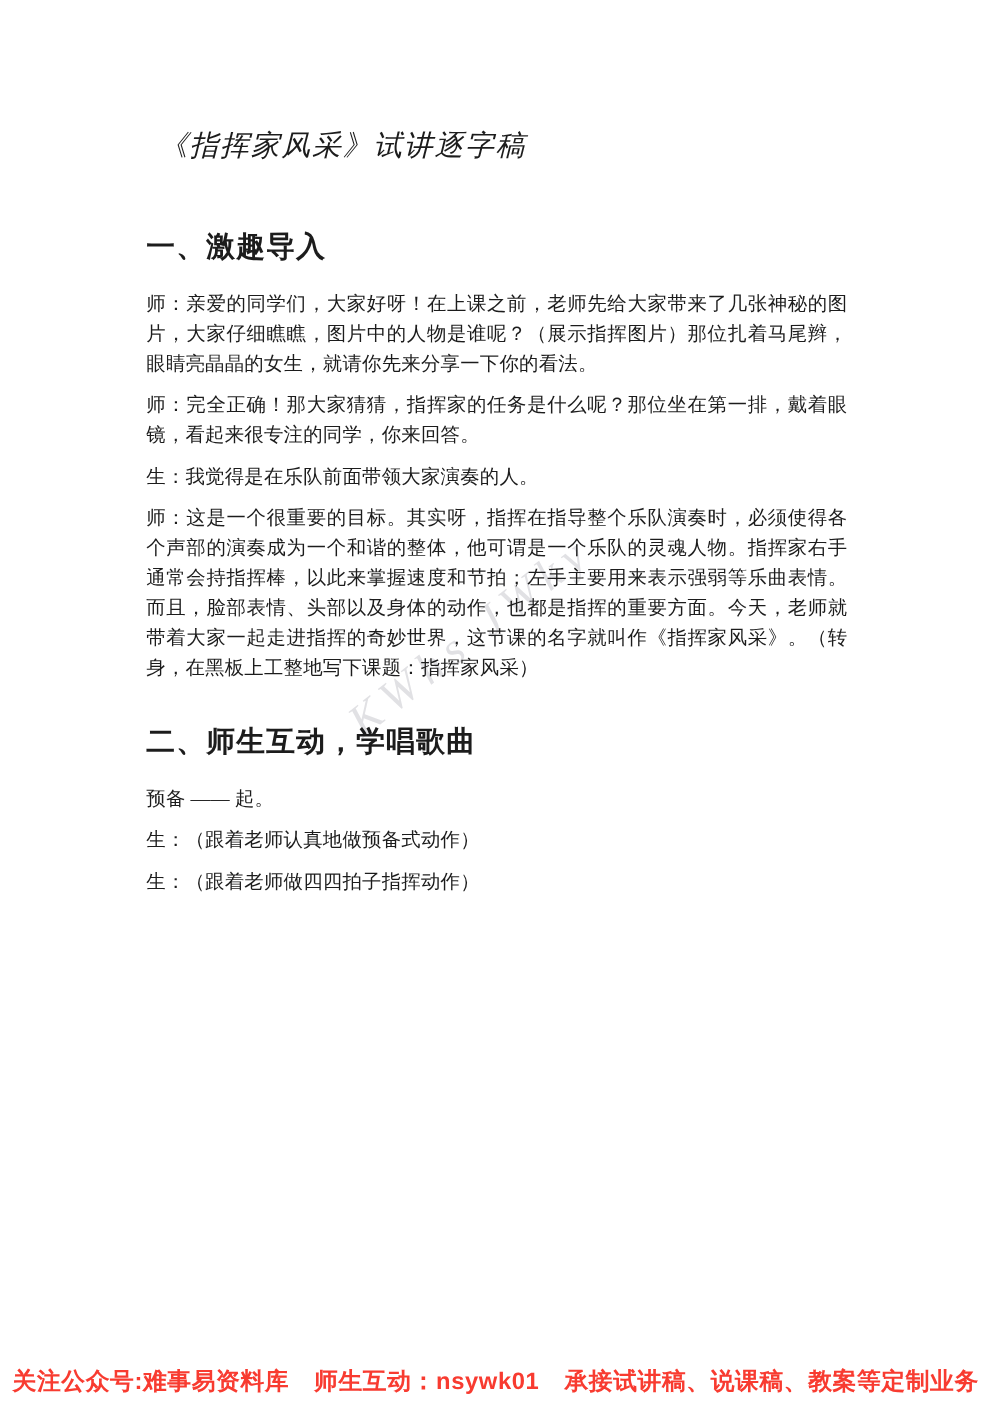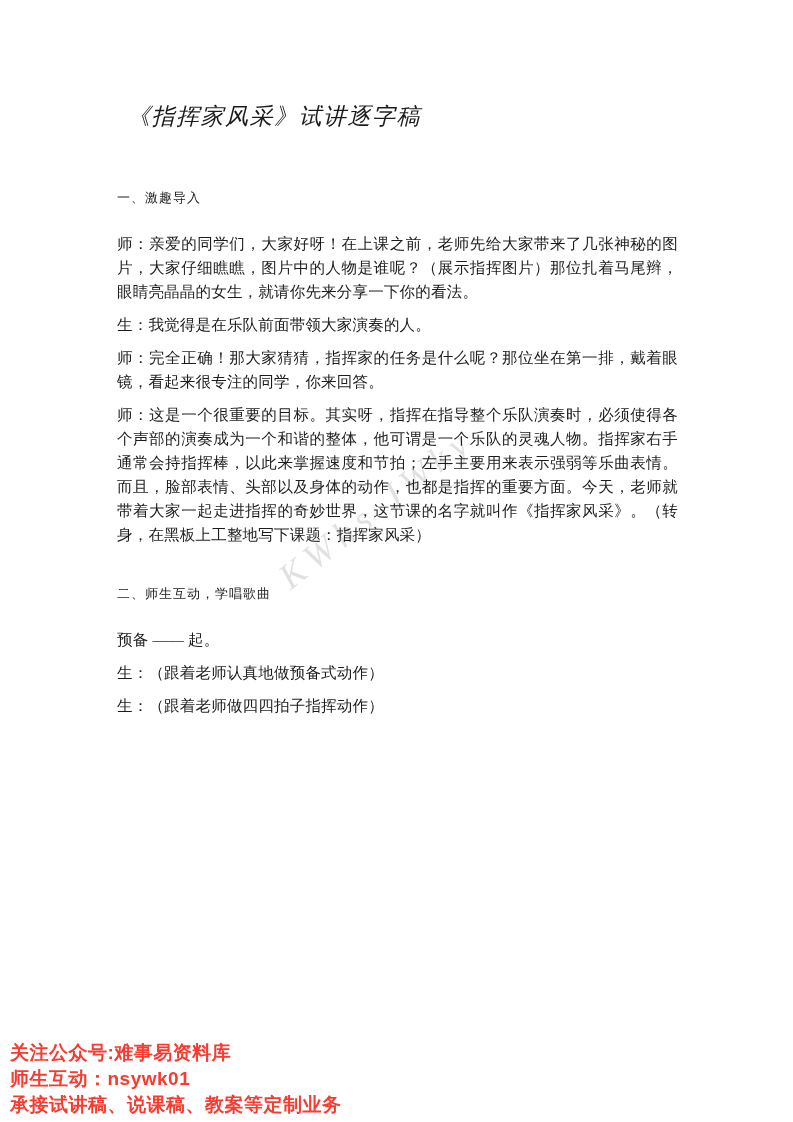--- a/index.html
+++ b/index.html
@@ -25,22 +25,22 @@
   }
 
   .doc-body {
     position: absolute;
     left: 117px; top: 160px;
     width: 561px;
   }
 
   .sec-heading {
     margin: 35px 0 22px 0;
-    font-size: 13px;
-    font-weight: 400;
+    font-size: 23px;
+    font-weight: 700;
     letter-spacing: 1px;
     line-height: 24px;
   }
   .sec-heading:first-child { margin-top: 26px; }
 
   .para {
     margin: 0 0 9px 0;
     font-size: 15.5px;
     line-height: 24px;
     text-align: justify;
@@ -65,37 +65,36 @@
     left: 10px; right: 10px; bottom: 4px;
     display: flex;
     justify-content: space-between;
     align-items: baseline;
     font-family: "Liberation Sans", "DejaVu Sans", sans-serif;
     font-weight: 700;
     font-size: 19px;
     color: #f83b30;
     white-space: nowrap;
     letter-spacing: 0.5px;
-    flex-direction: column;
   }
 </style>
 </head>
 <body>
 
 <div class="page">
 
   <div class="watermark">KWhs JWky</div>
 
   <h1 class="doc-title">《指挥家风采》试讲逐字稿</h1>
 
   <div id="content" class="doc-body">
       <h2 class="sec-heading">一、激趣导入</h2>
       <p class="para">师：亲爱的同学们，大家好呀！在上课之前，老师先给大家带来了几张神秘的图片，大家仔细瞧瞧，图片中的人物是谁呢？（展示指挥图片）那位扎着马尾辫，眼睛亮晶晶的女生，就请你先来分享一下你的看法。</p>
+      <p class="para">师：完全正确！那大家猜猜，指挥家的任务是什么呢？那位坐在第一排，戴着眼镜，看起来很专注的同学，你来回答。</p>
       <p class="para">生：我觉得是在乐队前面带领大家演奏的人。</p>
-      <p class="para">师：完全正确！那大家猜猜，指挥家的任务是什么呢？那位坐在第一排，戴着眼镜，看起来很专注的同学，你来回答。</p>
       <p class="para">师：这是一个很重要的目标。其实呀，指挥在指导整个乐队演奏时，必须使得各个声部的演奏成为一个和谐的整体，他可谓是一个乐队的灵魂人物。指挥家右手通常会持指挥棒，以此来掌握速度和节拍；左手主要用来表示强弱等乐曲表情。而且，脸部表情、头部以及身体的动作，也都是指挥的重要方面。今天，老师就带着大家一起走进指挥的奇妙世界，这节课的名字就叫作《指挥家风采》。（转身，在黑板上工整地写下课题：指挥家风采）</p>
       <h2 class="sec-heading">二、师生互动，学唱歌曲</h2>
       <p class="para">预备 —— 起。</p>
       <p class="para">生：（跟着老师认真地做预备式动作）</p>
       <p class="para">生：（跟着老师做四四拍子指挥动作）</p>
     </div>
 
   <div class="footer">
     <span>关注公众号:难事易资料库</span>
     <span>师生互动：nsywk01</span>

